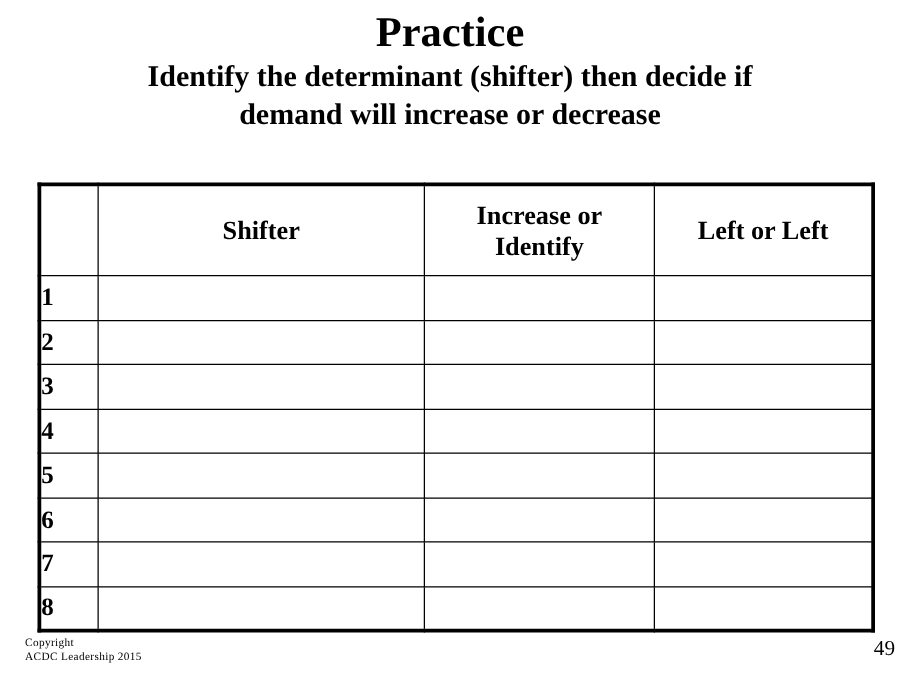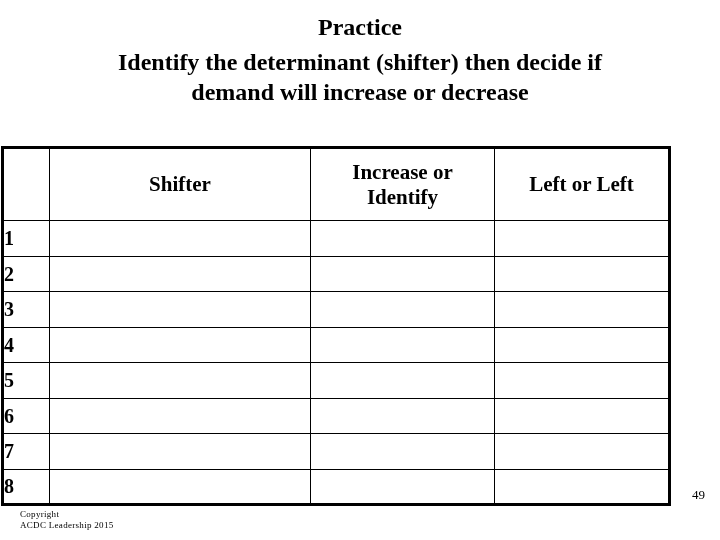--- a/index.html
+++ b/index.html
@@ -24,21 +24,21 @@
     background: #ffffff;
   }
 
   
   .title {
     position: absolute;
     left: 0;
     top: 6px;
     width: 720px;
     text-align: center;
-    font-size: 24px;
+    font-size: 34px;
     font-weight: bold;
     line-height: 42px;
     letter-spacing: 0px;
   }
 
   
   .subtitle {
     position: absolute;
     left: 18px;
     top: 47px;
@@ -48,21 +48,21 @@
     font-weight: bold;
     line-height: 30px;
   }
   .subtitle .line {
     display: block;
   }
 
   
   .table-wrap {
     position: absolute;
-    left: 1px;
+    left: 30px;
     top: 146px;
     width: 667px;
     height: 357px;
   }
   table.practice {
     border-collapse: collapse;
     width: 667px;
     height: 357px;
     table-layout: fixed;
     border: 3px solid #000000;
@@ -112,24 +112,24 @@
     font-size: 9px;
     line-height: 11px;
     font-family: "Liberation Serif", "DejaVu Serif", serif;
     letter-spacing: 0.3px;
   }
   .copyright .line { display: block; }
 
   .page-number {
     position: absolute;
     left: 692px;
-    top: 487px;
+    top: 511px;
     width: 24px;
-    text-align: left;
-    font-size: 13px;
+    text-align: right;
+    font-size: 17px;
     line-height: 15px;
   }
 </style>
 </head>
 <body>
 
 <div class="slide">
 
   <div class="title">Practice</div>
 

